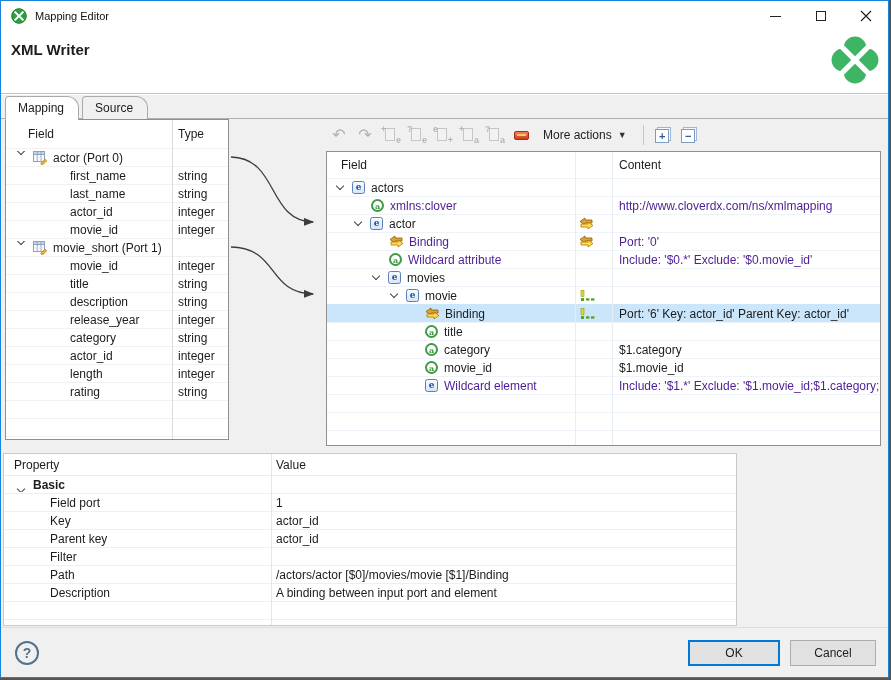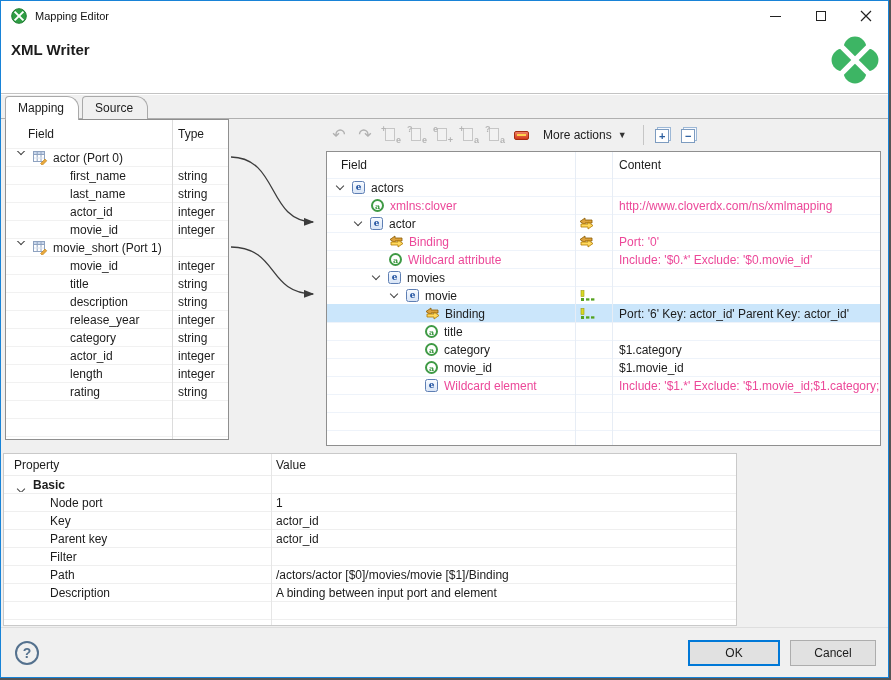--- a/index.html
+++ b/index.html
@@ -65,21 +65,21 @@
   .tree .vdiv1{position:absolute;left:248px;top:0;bottom:0;width:1px;background:#e7edf5}
   .tree .vdiv2{position:absolute;left:285px;top:0;bottom:0;width:1px;background:#e7edf5}
   .thead{display:flex;height:26px;align-items:center}
   .th1{width:248px;padding-left:14px;flex:none}
   .th2{flex:1;padding-left:44px}
   .trow{display:flex;height:18px;align-items:center;border-top:1px solid #eef3fa}
   .trow.sel{background:#cbe6fb;border-top-color:#cbe6fb}
   .tn{width:248px;flex:none;display:flex;align-items:center;overflow:hidden;white-space:nowrap}
   .tm{width:37px;flex:none;display:flex;align-items:center;padding-left:4px}
   .tc{flex:1;overflow:hidden;white-space:nowrap;padding-left:7px}
-  .muted{color:#ec4899}
+  .muted{color:#4c1d95}
 
   
   .chev{width:6px;height:6px;border-right:1.5px solid #444;border-bottom:1.5px solid #444;transform:rotate(45deg);display:inline-block;flex:none;margin:-3px 9px 0 2px}
   .ico-e{display:inline-flex;flex:none;align-items:center;justify-content:center;width:13px;height:13px;margin-right:6px;border:1px solid #5e7fb4;border-radius:2.5px;background:linear-gradient(#f8fbff,#d9e5f6);color:#1d4f9e;font-family:"DejaVu Serif",serif;font-weight:bold;font-size:9px;line-height:1}
   .ico-a{display:inline-flex;flex:none;align-items:center;justify-content:center;width:13px;height:13px;margin-right:6px;border:2px solid #3f9a45;border-radius:50%;background:#fff;color:#3f9a45;font-family:"DejaVu Serif",serif;font-weight:bold;font-size:8px;line-height:1}
   .svgico{display:inline-flex;flex:none;margin-right:5px}
 
   
   .props{position:absolute;left:2px;top:358px;width:734px;height:173px;background:#fff;border:1px solid #c9c9c9;overflow:hidden}
   .props .vdiv{position:absolute;left:267px;top:0;bottom:0;width:1px;background:#e6e6e6}
@@ -475,21 +475,21 @@
         <div class="ph2">Value</div>
       </div>
       <div class="prow">
         <div class="pc1 grp">
             <span class="chev"></span>
             <span>Basic</span>
           </div>
         <div class="pc2"></div>
       </div>
       <div class="prow">
-          <div class="pc1">Node port</div>
+          <div class="pc1">Field port</div>
           <div class="pc2">1</div>
         </div>
       <div class="prow">
           <div class="pc1">Key</div>
           <div class="pc2">actor_id</div>
         </div>
       <div class="prow">
           <div class="pc1">Parent key</div>
           <div class="pc2">actor_id</div>
         </div>

